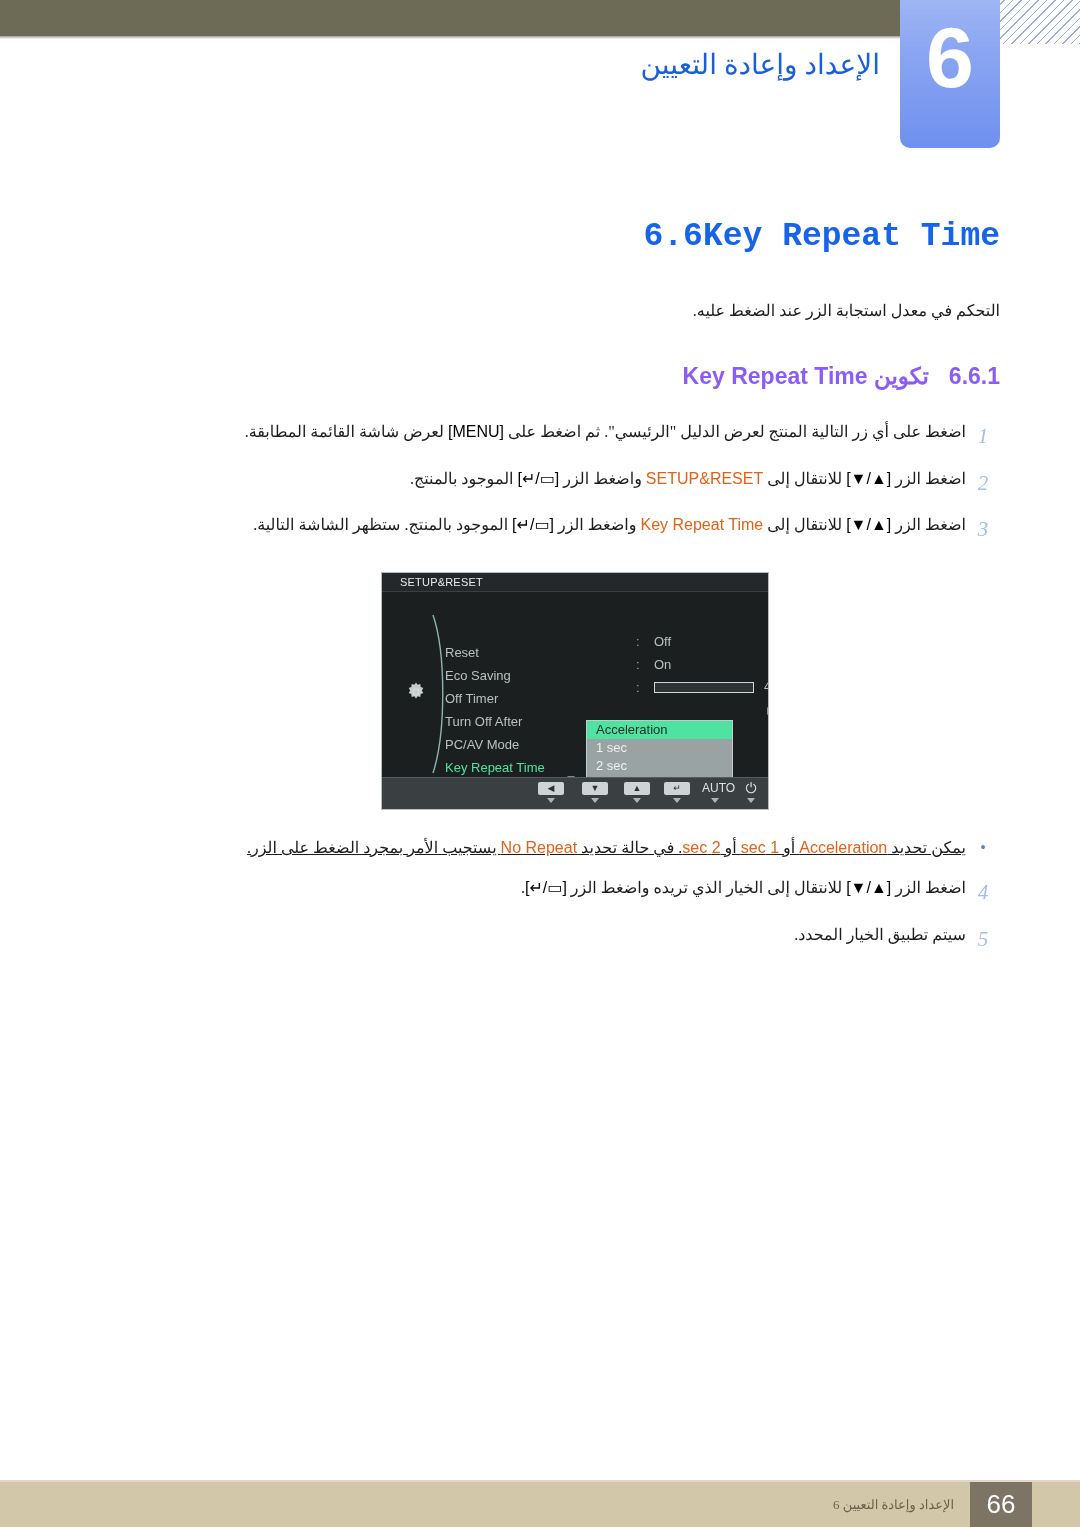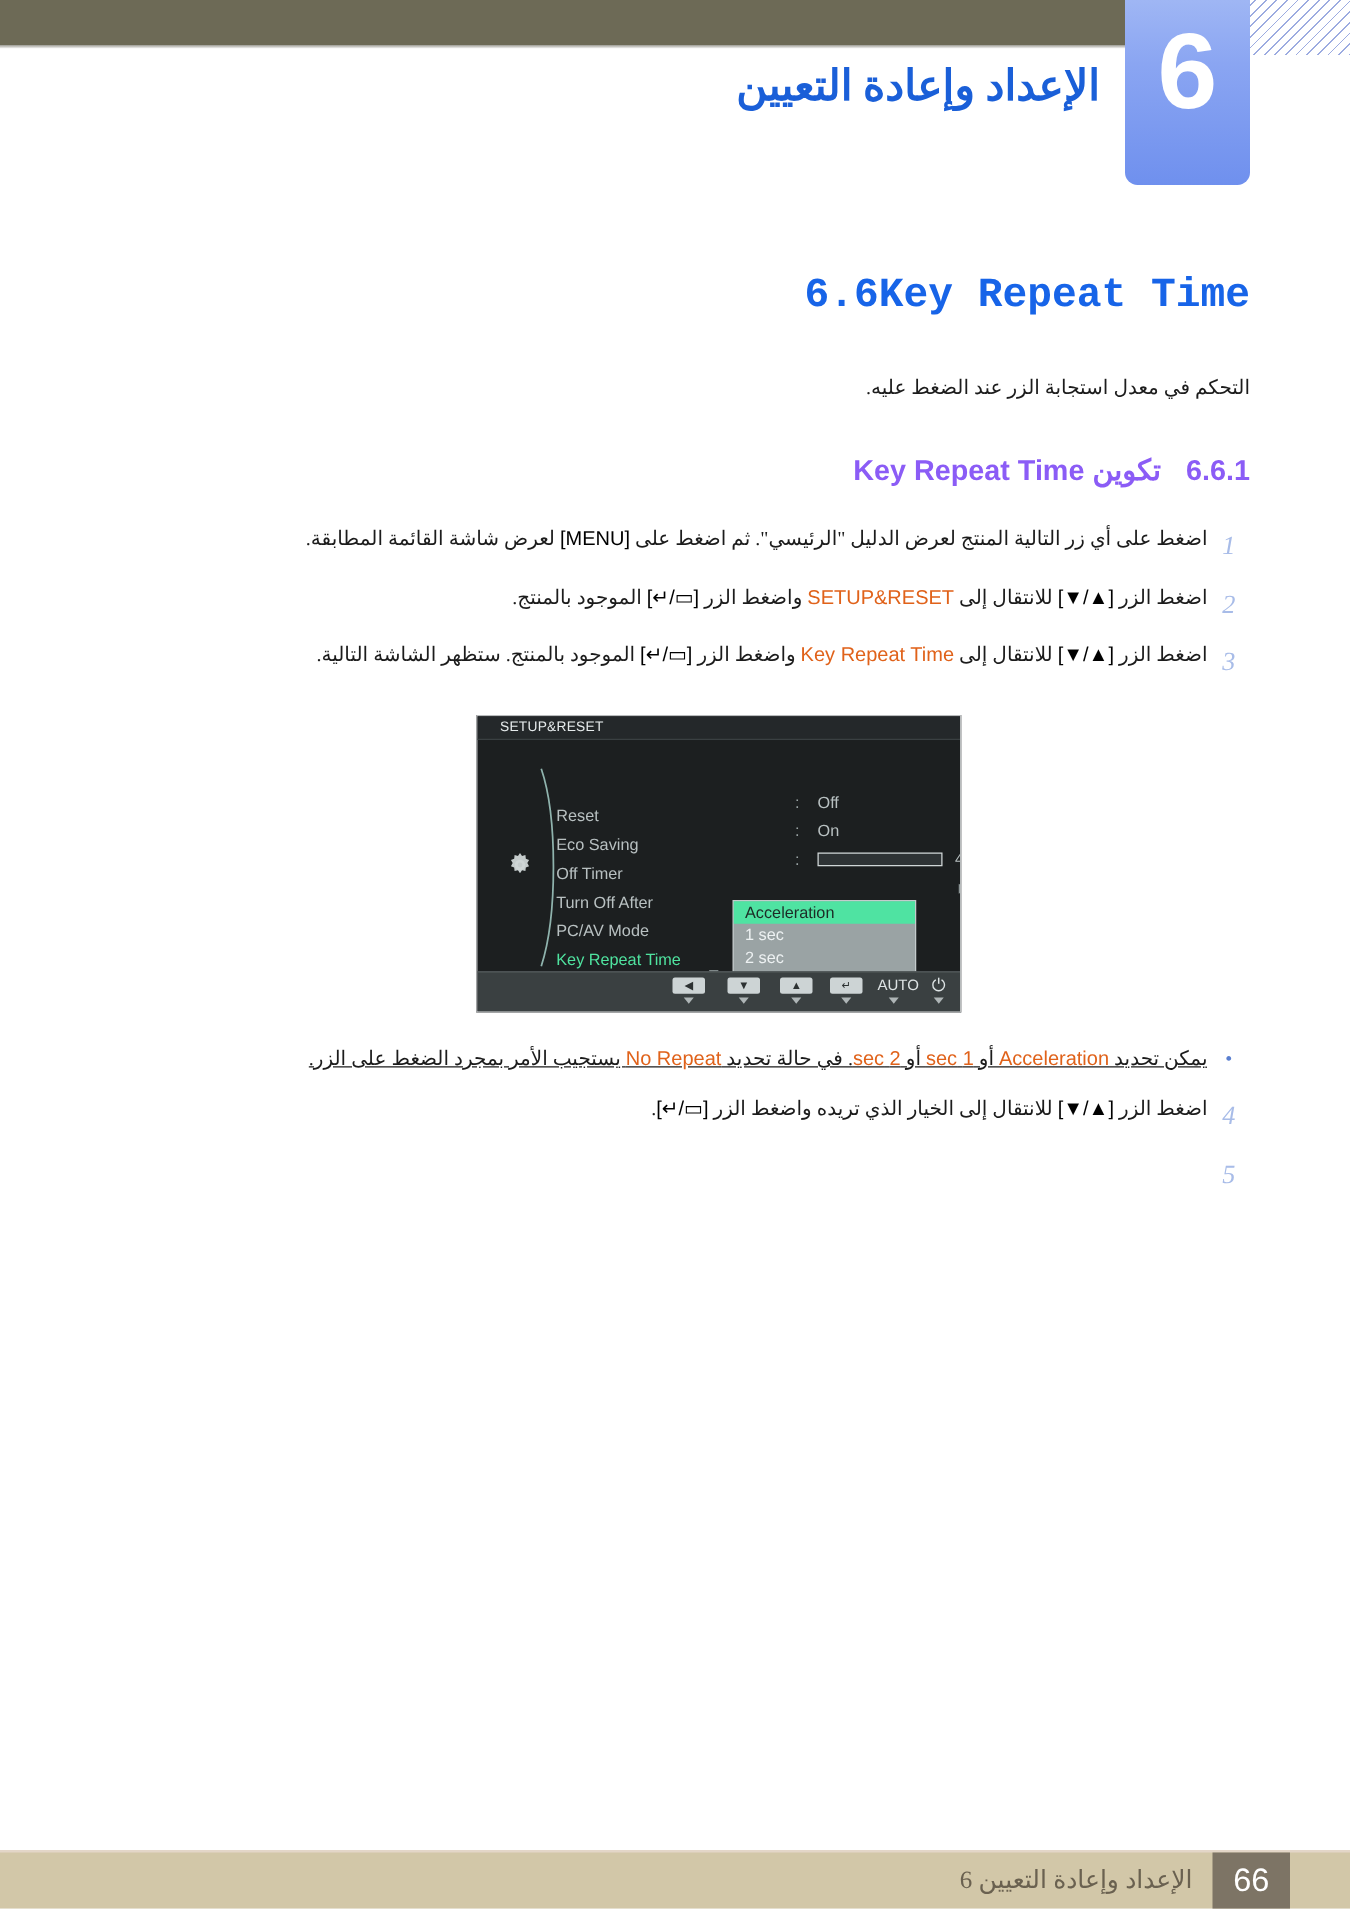--- a/index.html
+++ b/index.html
@@ -58,22 +58,22 @@
     font-family: "Liberation Sans", sans-serif;
     font-size: 86px;
     font-weight: bold;
     color: #ffffff;
     line-height: 1;
   }
   .chapter-title {
     position: absolute;
     right: 200px;
     top: 48px;
-    font-size: 34px;
-    font-weight: bold;
+    font-size: 28px;
+    font-weight: normal;
     color: #1a5fd8;
     direction: rtl;
     text-align: right;
     white-space: nowrap;
   }
 
   
   .page-title {
     position: absolute;
     right: 80px;
@@ -356,21 +356,21 @@
     text-align: center;
     line-height: 45px;
   }
   .footer-text {
     position: absolute;
     right: 126px;
     bottom: 0;
     height: 45px;
     line-height: 45px;
     direction: rtl;
-    font-size: 20px;
+    font-size: 13px;
     color: #6a6150;
     white-space: nowrap;
   }
 </style>
 </head>
 <body>
 
 <div class="top-bar"></div>
 <div class="top-bar-shadow"></div>
 <div class="hatch"></div>
@@ -512,19 +512,20 @@
 
 <div class="steps-tail">
 
   <div class="step">
     <div class="step-num">4</div>
     <div class="step-body"><span>اضغط الزر </span><span class="kb">[▲/▼]</span><span> للانتقال إلى الخيار الذي تريده واضغط الزر </span><span class="kb">[▭/↵]</span><span>.</span></div>
   </div>
 
   <div class="step">
     <div class="step-num">5</div>
+    <div class="step-body"><span>سيتم تطبيق الخيار المحدد.</span></div>
   </div>
 
 </div>
 
 <div class="footer-band"></div>
 <div class="footer-text">الإعداد وإعادة التعيين 6</div>
 <div class="footer-pagebox">66</div>
 
 </body></html>

